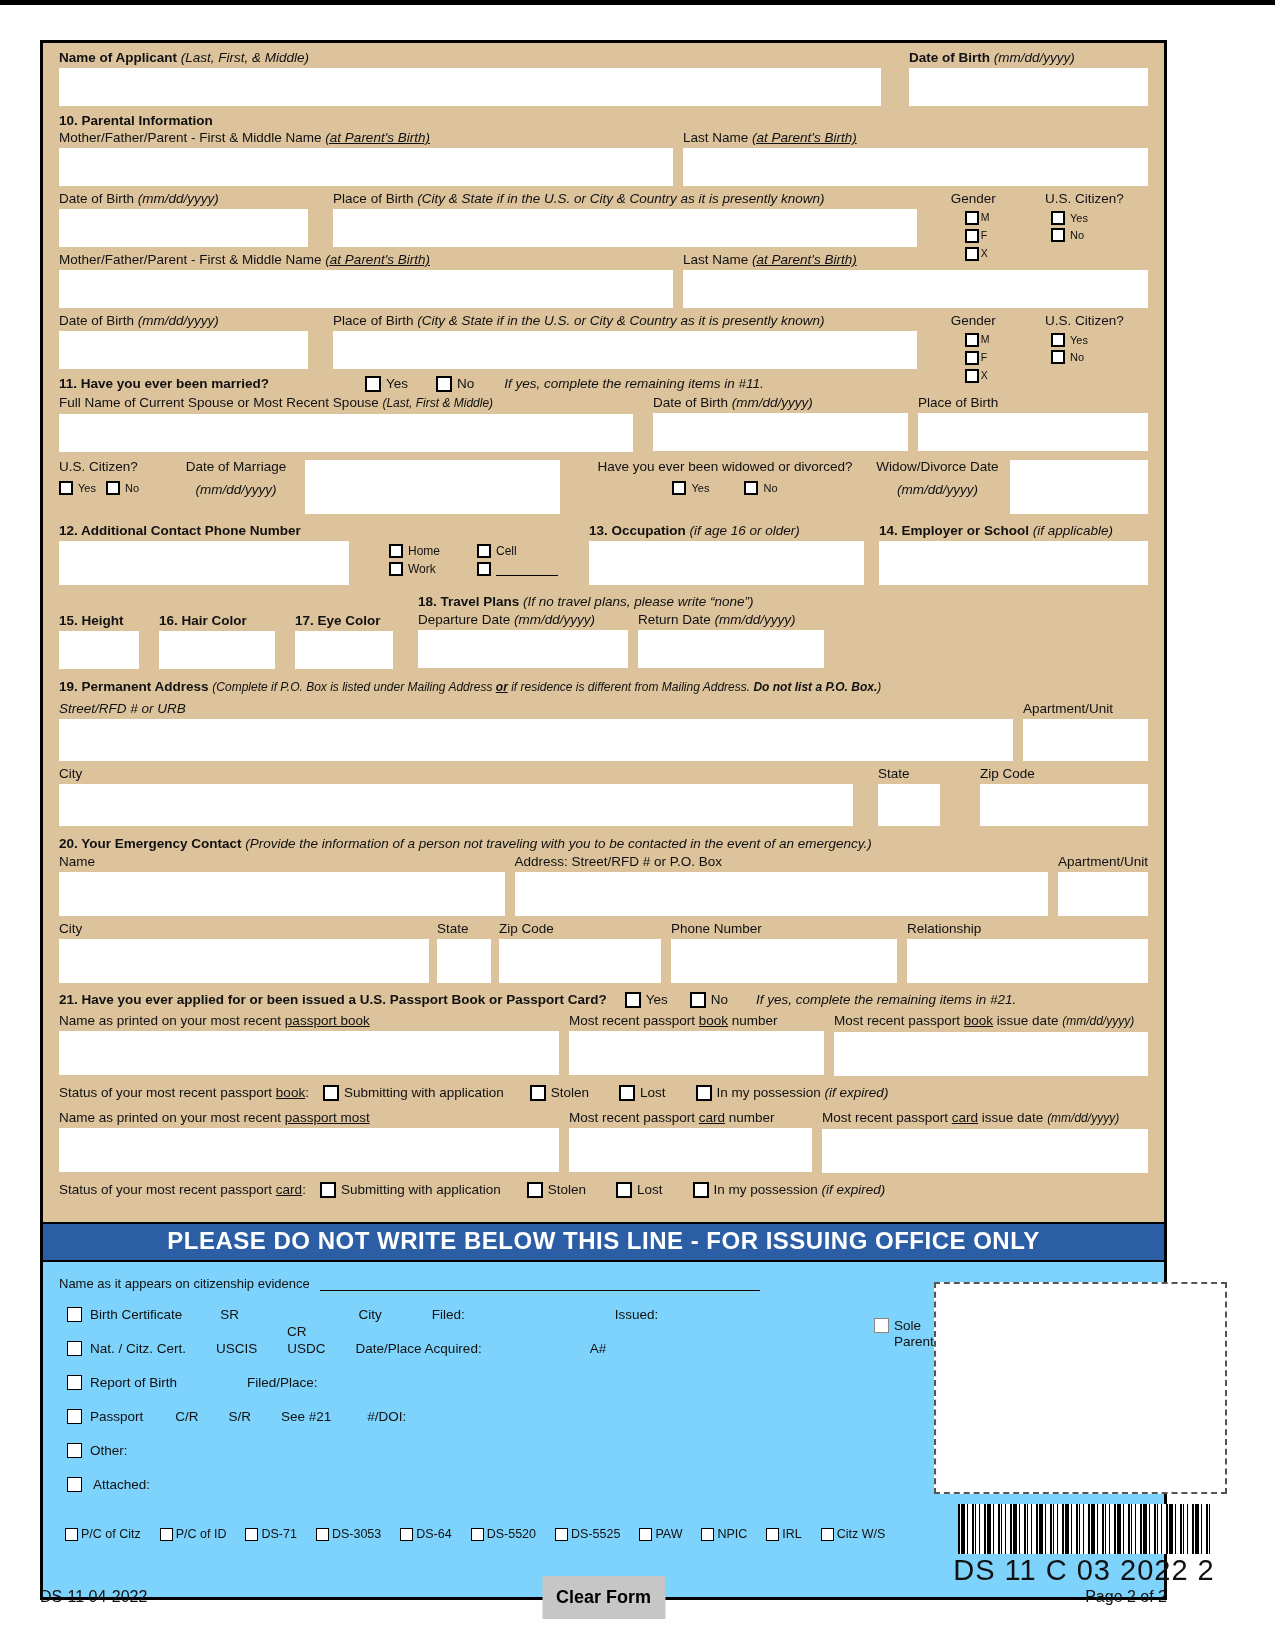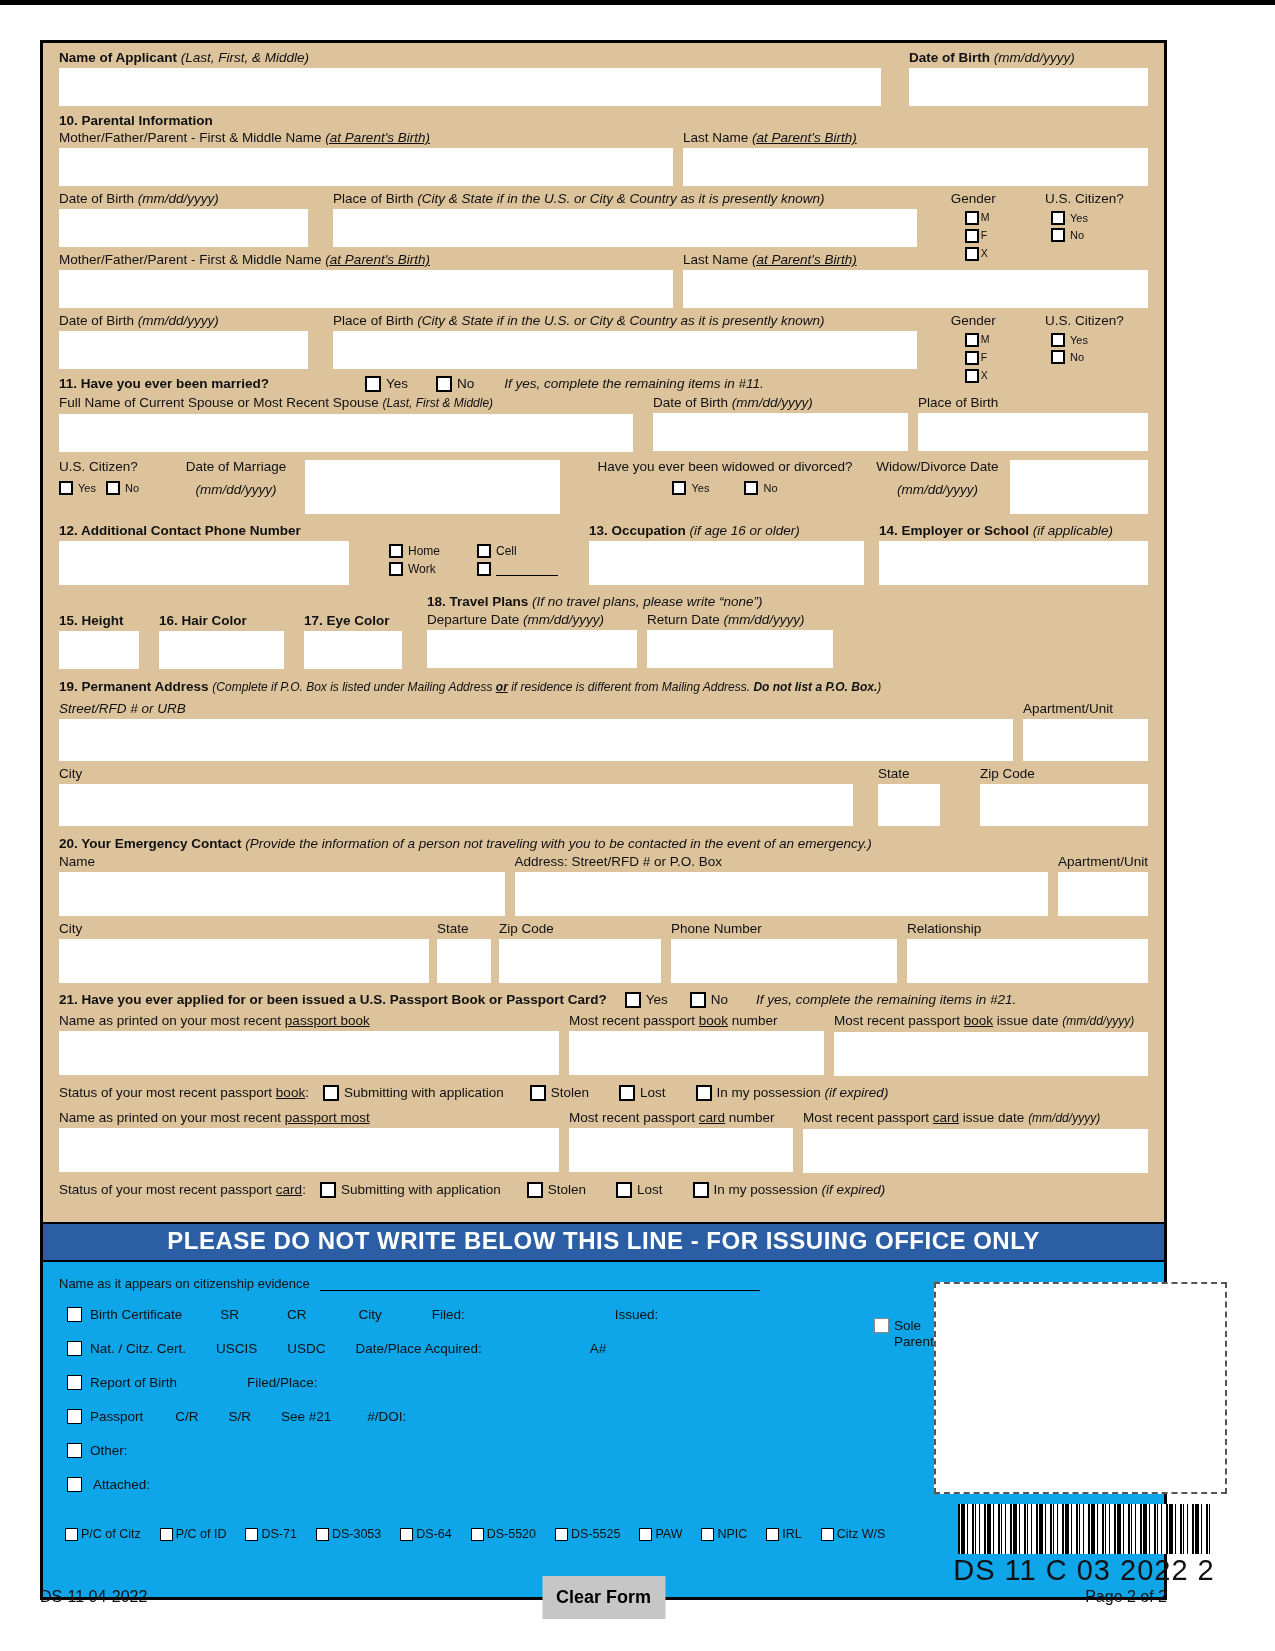--- a/index.html
+++ b/index.html
@@ -28,21 +28,21 @@
 
   .mt4 { margin-top:4px; } .mt6 { margin-top:6px; } .mt8 { margin-top:8px; }
 
   .gender-stack .grow { display:flex; align-items:flex-start; gap:2px; height:18px; }
   .gender-stack .glb { font-size:10.5px; line-height:12px; }
 
   .blankline { display:inline-block; width:62px; border-bottom:1.5px solid #000; height:13px; }
 
   .banner { background:#2c5ea6; color:#fff; text-align:center; font-weight:bold; font-size:24px; letter-spacing:.5px; padding:3px 0 5px 0; border-top:2px solid #000; }
 
-  .office { background:#0ea5e9; display:flex; padding:14px 14px 10px 16px; border-top:2px solid #000; }
+  .office { background:#7dd3fc; display:flex; padding:14px 14px 10px 16px; border-top:2px solid #000; }
   .office-left { flex:1; }
   .office-right { width:360px; display:flex; }
   .or { display:flex; align-items:flex-start; height:22px; font-size:13.5px; margin-bottom:12px; white-space:nowrap; }
   .or .cb-o { width:15px; height:15px; border:1.5px solid #000; background:#fff; flex:none; cursor:pointer; }
   .or span { margin-left:8px; }
   .ev-row { display:flex; align-items:flex-end; font-size:13px; margin-bottom:16px; }
   .ev-line { flex:0 0 440px; border-bottom:1.5px solid #000; height:14px; margin-left:10px; }
 
   .sole { width:60px; padding-top:42px; font-size:13.5px; line-height:16px; display:flex; gap:5px; }
   .sole .cb-o { width:15px; height:15px; border:1.5px solid #888; background:#fff; flex:none; cursor:pointer; }
@@ -283,21 +283,21 @@
           <input class="inp" style="height: 44px;">
         </div>
       </div>
 
       <div class="fr mt8">
         <div class="fr" style="padding-top:19px;">
           <div class="col" style="width:80px;">
             <span class="lbl b">15. Height</span>
             <input class="inp" style="">
           </div>
-          <div class="col" style="width:125px; margin-left:20px;">
+          <div class="col" style="width:116px; margin-left:20px;">
             <span class="lbl b">16. Hair Color</span>
             <input class="inp" style="">
           </div>
           <div class="col" style="width:98px; margin-left:20px;">
             <span class="lbl b">17. Eye Color</span>
             <input class="inp" style="">
           </div>
         </div>
         <div class="col" style="flex:1; margin-left:25px;">
           <span class="lbl"><span class="b">18. Travel Plans</span> <span class="i">(If no travel plans, please write “none”)</span></span>
@@ -428,21 +428,21 @@
             <span class="cb"></span>
             <span class="lbl"><span>In my possession </span><span class="i">(if expired)</span></span>
           </span>
       </div>
 
       <div class="fr mt8">
         <div class="col" style="width:500px;">
           <span class="lbl"><span>Name as printed on your most recent </span><span class="u">passport most</span></span>
           <input class="inp" style="height: 44px;">
         </div>
-        <div class="col" style="width:224px; margin-left:10px;">
+        <div class="col" style="width:243px; margin-left:10px;">
           <span class="lbl"><span>Most recent passport </span><span class="u">card</span><span> number</span></span>
           <input class="inp" style="height: 44px;">
         </div>
         <div class="col" style="flex:1; margin-left:10px;">
           <span class="lbl"><span>Most recent passport </span><span class="u">card</span><span> issue date </span><span class="i sm">(mm/dd/yyyy)</span></span>
           <input class="inp" style="height: 44px;">
         </div>
       </div>
 
       <div class="fr mt8" style="align-items:center; margin-bottom:16px;">
@@ -472,21 +472,21 @@
     <div class="office">
       <div class="office-left">
         <div class="ev-row">
           <span>Name as it appears on citizenship evidence</span>
           <span class="ev-line"></span>
         </div>
         <div class="or">
           <span class="cb-o"></span>
           <span>Birth Certificate</span>
           <span style="margin-left:38px;">SR</span>
-          <span style="margin-left:48px;">CR</span>
+          <span style="margin-left:48px;margin-top:17px;">CR</span>
           <span style="margin-left:52px;">City</span>
           <span style="margin-left:50px;">Filed:</span>
           <span style="margin-left:150px;">Issued:</span>
         </div>
         <div class="or">
           <span class="cb-o"></span>
           <span>Nat. / Citz. Cert.</span>
           <span style="margin-left:30px;">USCIS</span>
           <span style="margin-left:30px;">USDC</span>
           <span style="margin-left:30px;">Date/Place Acquired:</span>

